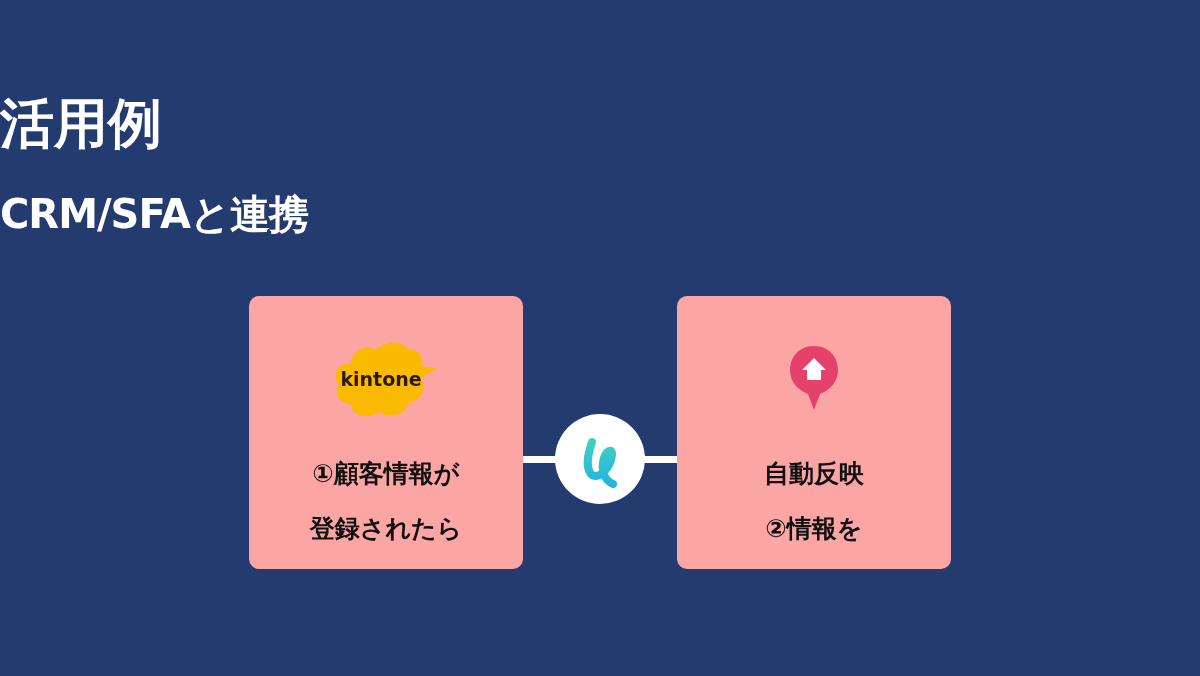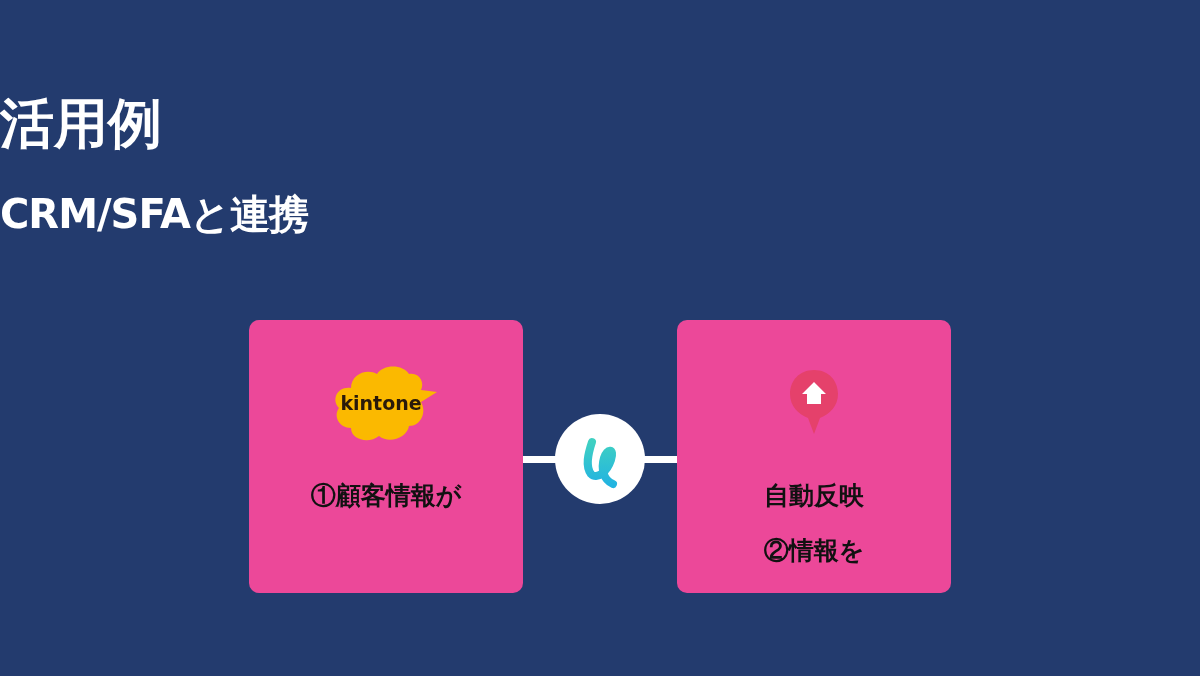--- a/index.html
+++ b/index.html
@@ -9,31 +9,31 @@
     font-family:"DejaVu Sans","Liberation Sans",sans-serif;
     position:relative;
   }
   .title {
     position:absolute; left:0; width:1200px; text-align:left;
     color:#ffffff; font-weight:bold; margin:0;
   }
   .title1 { top:92px; font-size:54px; line-height:64px; }
   .title2 { top:180px; font-size:40px; line-height:68px; letter-spacing:-1px; }
   .card {
-    position:absolute; top:320px; width:274px; height:273px;
-    background:#ec4899; border-radius:10px;
+    position:absolute; top:296px; width:274px; height:273px;
+    background:#fca5a5; border-radius:10px;
   }
   .card.left { left:249px; }
   .card.right { left:677px; }
   .card .label {
     position:absolute; left:0; width:100%; text-align:center;
     color:#111111; font-weight:bold; font-size:25px; line-height:55px;
     top:150px;
   }
-  .card .label span { display:block;font-family:Liberation Mono, monospace; }
+  .card .label span { display:block; }
   .line {
     position:absolute; top:456px; height:7px; background:#ffffff;
   }
   .line.l { left:522px; width:40px; }
   .line.r { left:638px; width:40px; }
   .hub {
     position:absolute; left:555px; top:414px; width:90px; height:90px;
     border-radius:50%; background:#ffffff;
   }
   .hub svg { position:absolute; left:0; top:0; }
@@ -53,20 +53,21 @@
 
 <div class="card left">
   <div class="kintone">
     <svg width="112" height="84" viewBox="0 0 112 84">
       <path fill="#fbb900" d="M22 26 C22 12 38 6 48 12 C54 2 74 2 80 12 C90 10 96 20 92 28 L108 30 L92 40 C98 50 92 64 80 64 C78 76 60 82 50 74 C40 82 22 78 22 66 C10 66 4 54 10 46 C2 38 8 24 22 26 Z"></path>
       <text x="52" y="48" text-anchor="middle" font-family="DejaVu Sans, sans-serif" font-weight="bold" font-size="19" fill="#2a1a0a">kintone</text>
     </svg>
   </div>
   <div class="label">
     <span>①顧客情報が</span>
+    <span>登録されたら</span>
   </div>
 </div>
 
 <div class="hub">
   <svg width="90" height="90" viewBox="0 0 90 90">
     <defs>
       <linearGradient id="hg" x1="0" y1="0" x2="0" y2="1">
         <stop offset="0" stop-color="#3fd0c2"></stop>
         <stop offset="1" stop-color="#23b4e0"></stop>
       </linearGradient>

